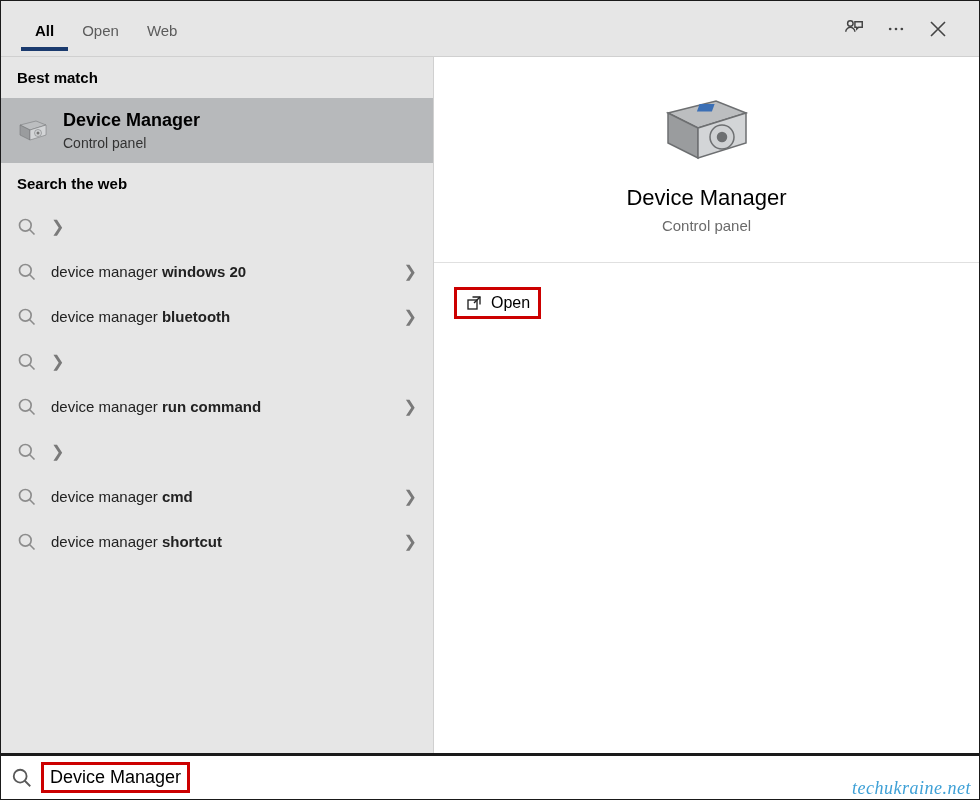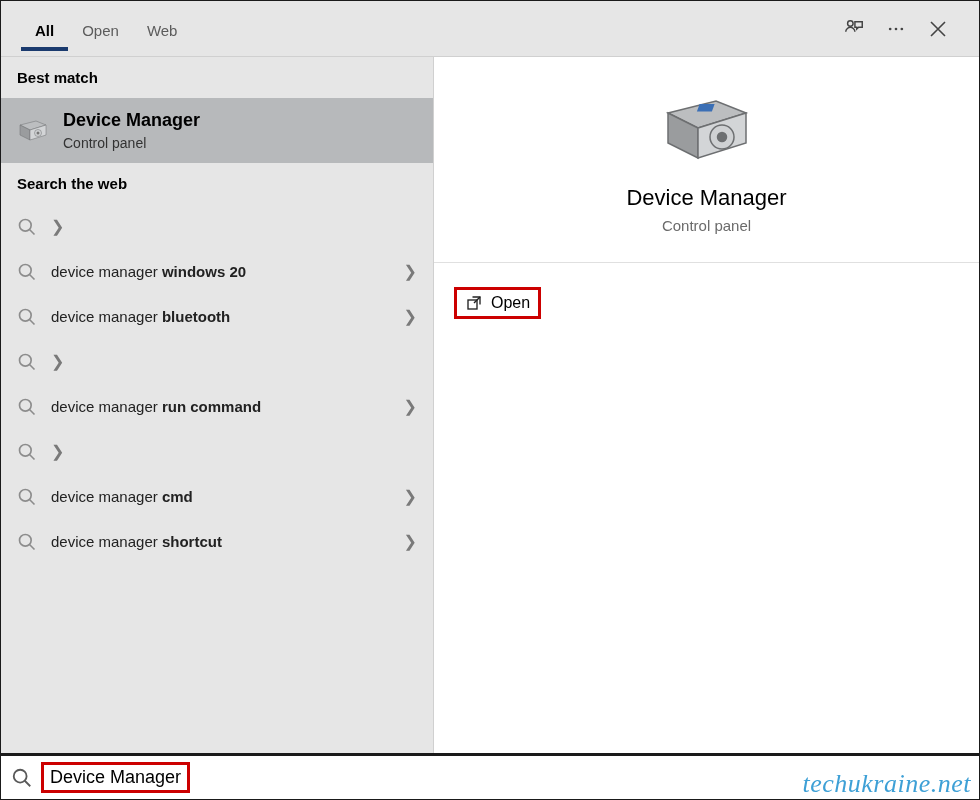--- a/index.html
+++ b/index.html
@@ -43,21 +43,21 @@
 
   .action-row { padding: 24px 20px; }
   .open-btn { display: inline-flex; align-items: center; gap: 8px; padding: 4px 8px; border: 3px solid #c00; cursor: pointer; }
   .open-btn span.lbl { font-size: 16px; color: #000; }
   .open-btn .open-glyph { width: 18px; height: 18px; }
 
   
   .searchbar { height: 46px; background: #fff; display: flex; align-items: center; padding: 0 10px; border-top: 3px solid #1a1a1a; position: relative; }
   .searchbar .search-glyph { width: 22px; height: 22px; opacity: 0.75; margin-right: 8px; }
   .searchbar .query { font-size: 18px; color: #000; padding: 2px 6px; border: 3px solid #c00; }
-  .watermark { position: absolute; right: 8px; bottom: 0; font-family: Georgia, serif; font-style: italic; font-size: 26px; color: #3ea0d6; letter-spacing: 0.5px; }
+  .watermark { position: absolute; right: 8px; bottom: 0; font-family: Georgia, serif; font-style: italic; font-size: 18px; color: #3ea0d6; letter-spacing: 0.5px; }
 
   
   svg { display: block; }
 </style>
 </head>
 <body>
 
 <div class="window">
 
   <div class="tabs">

